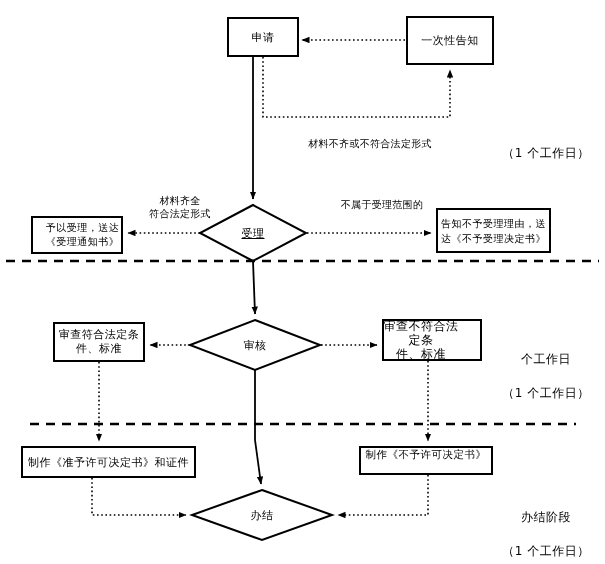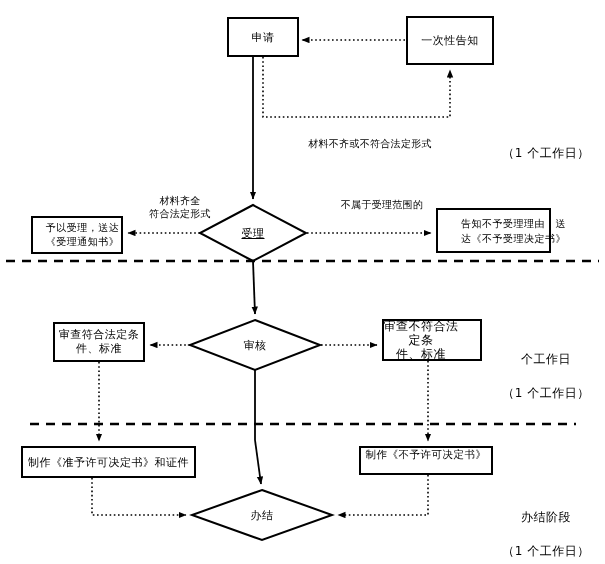--- a/index.html
+++ b/index.html
@@ -149,21 +149,21 @@
 
   <div class="node-label" style="left:407px; top:17px; width:86px; height:47px;">一次性告知</div>
 
   <div class="node-label" style="left:228px; top:18px; width:70px; height:38px;">申请</div>
 
   <div class="node-label" style="left:200px; top:205px; width:106px; height:56px;text-decoration:underline;">受理</div>
 
   <div class="node-label" style="left:32px; top:217px; width:101px; height:36px; font-size:10px; line-height:14px;">予以受理，送达
 《受理通知书》</div>
 
-  <div class="node-label" style="left:437px; top:209px; width:113px; height:43px; font-size:10px; line-height:15px;padding-left:20px;">告知不予受理理由，送
+  <div class="node-label" style="left:437px; top:209px; width:113px; height:43px; font-size:10px; line-height:15px;">告知不予受理理由，送
 达《不予受理决定书》</div>
 
   <div class="node-label" style="left:190px; top:320px; width:130px; height:50px;">审核</div>
 
   <div class="node-label" style="left:54px; top:323px; width:90px; height:38px; font-size:11px; line-height:14px;">审查符合法定条
 件、标准</div>
 
   <div class="node-label" style="left:383px; top:320px; width:76px; height:40px; font-size:12px; line-height:14px;">审查不符合法定条
 件、标准</div>
 

